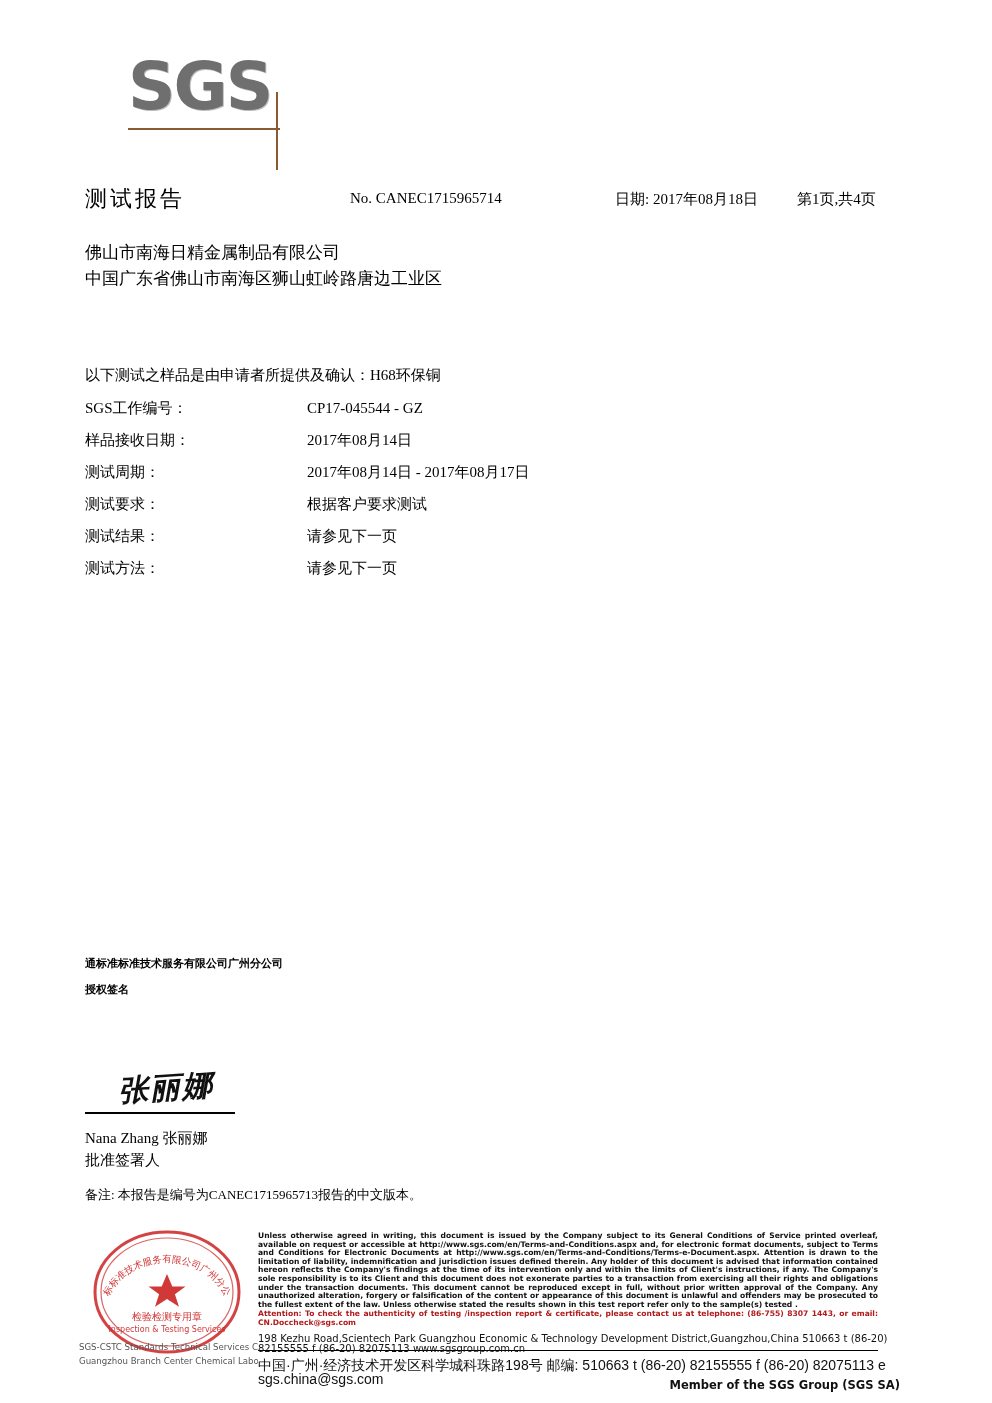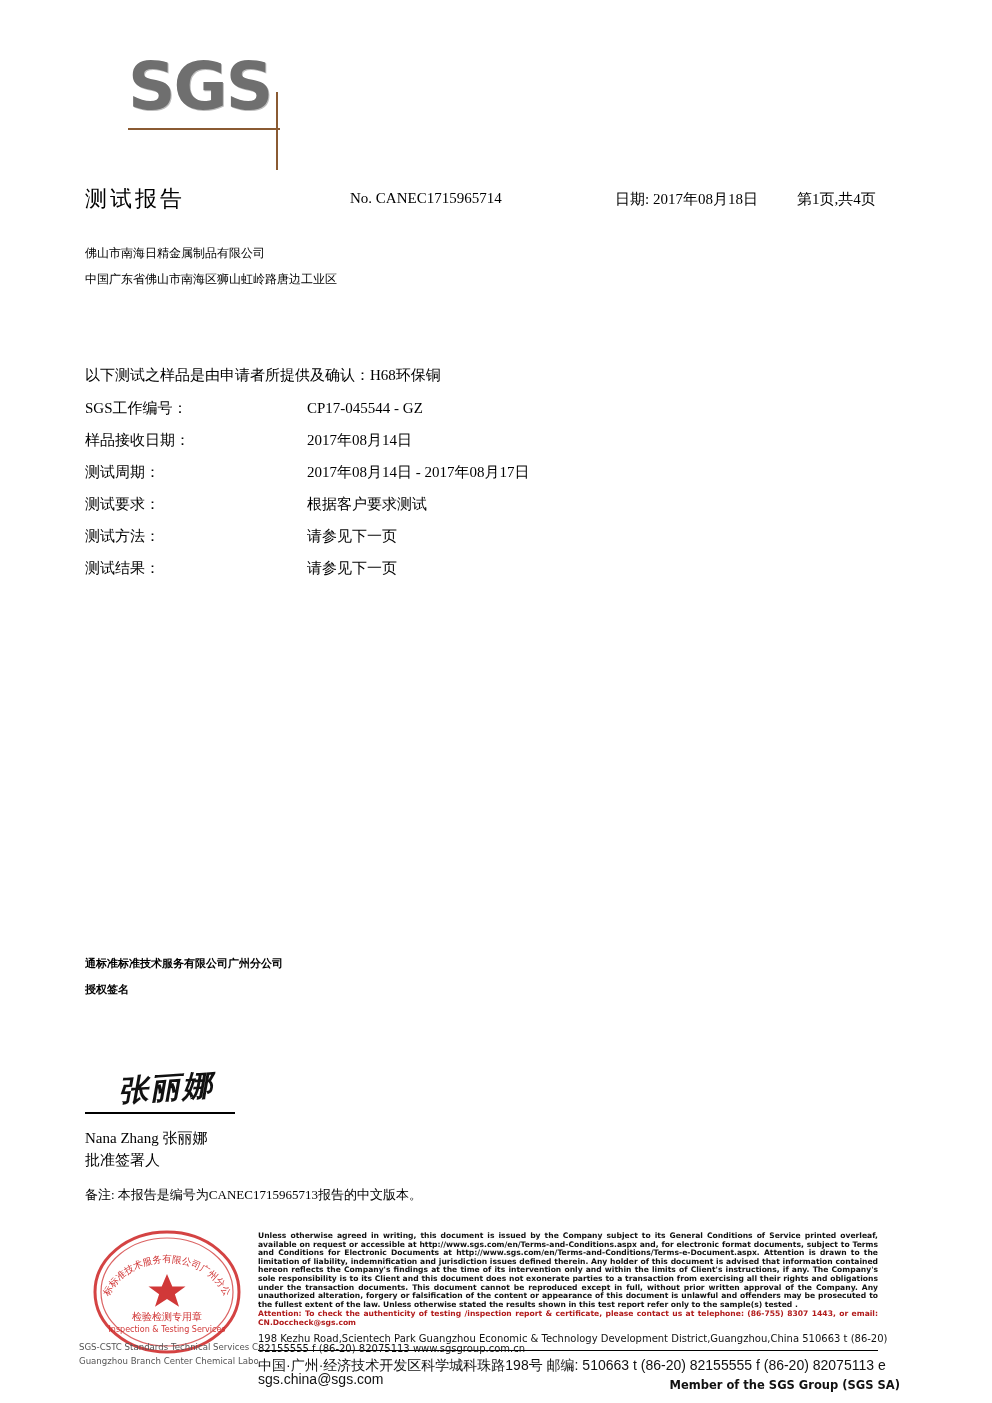--- a/index.html
+++ b/index.html
@@ -89,21 +89,21 @@
     left: 712px;
     top: 2px;
     font-size: 15px;
   }
 
   
   .client {
     position: absolute;
     left: 85px;
     top: 240px;
-    font-size: 12px;
+    font-size: 17px;
     line-height: 26px;
   }
 
   
   .sample-intro {
     position: absolute;
     left: 85px;
     top: 366px;
     font-size: 15px;
   }
@@ -283,25 +283,25 @@
       </tr>
       <tr>
         <td class="info-label">测试周期：</td>
         <td class="info-value">2017年08月14日 - 2017年08月17日</td>
       </tr>
       <tr>
         <td class="info-label">测试要求：</td>
         <td class="info-value">根据客户要求测试</td>
       </tr>
       <tr>
+        <td class="info-label">测试结果：</td>
+        <td class="info-value">请参见下一页</td>
+      </tr>
+      <tr>
         <td class="info-label">测试方法：</td>
-        <td class="info-value">请参见下一页</td>
-      </tr>
-      <tr>
-        <td class="info-label">测试结果：</td>
         <td class="info-value">请参见下一页</td>
       </tr>
     </tbody>
   </table>
 
   <div class="company-sign">
     <div>通标准标准技术服务有限公司广州分公司</div>
     <div>授权签名</div>
   </div>
 

